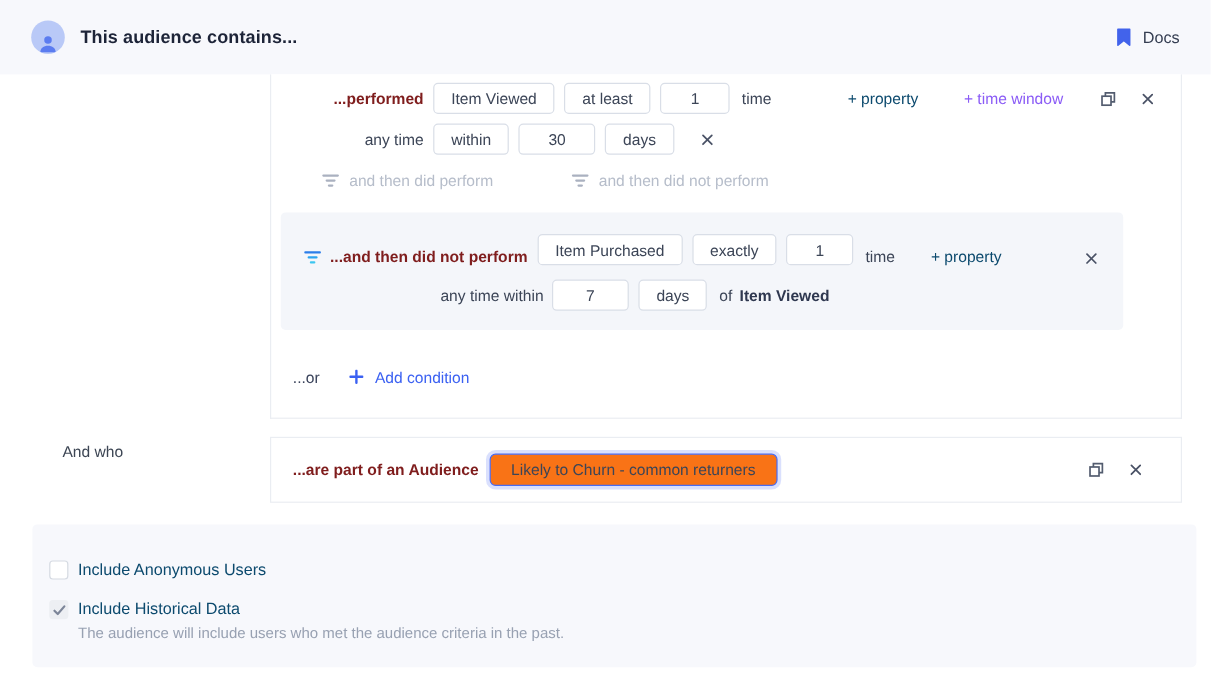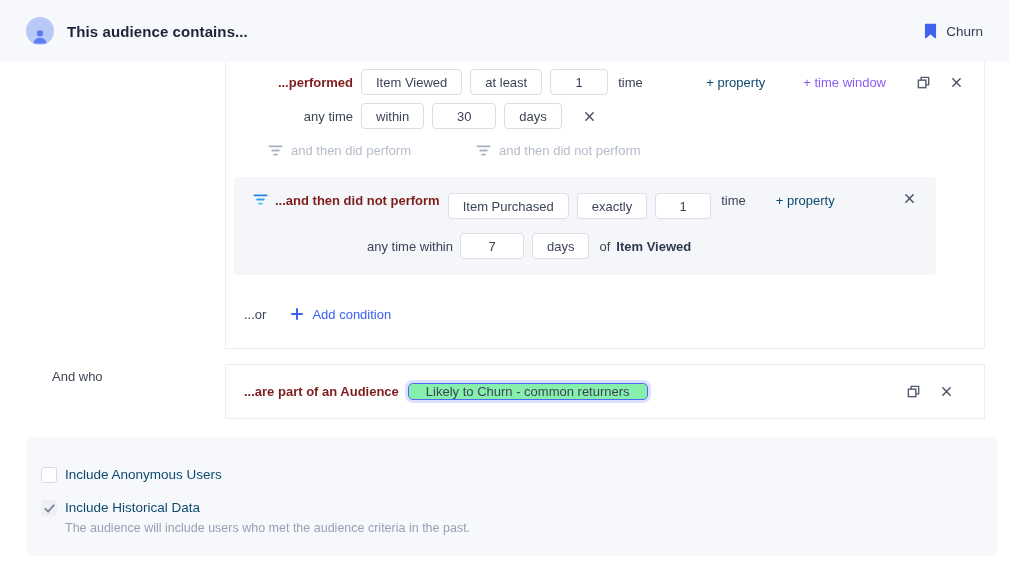--- a/index.html
+++ b/index.html
@@ -54,38 +54,38 @@
   .addlink.disabled { color:#8b5cf6; cursor:default; }
   .icon-btn { display:inline-flex; align-items:center; cursor:pointer; background:none; border:none; padding:0; }
 
   .row3 { margin:9px 0 0 42px; display:flex; gap:65px; align-items:center; height:20px; }
   .gray-opt { display:flex; align-items:center; gap:8px; color:#b6bdca; cursor:pointer; white-space:nowrap; }
 
   .subcard {
     margin:17px 0 0 8px; width:702px; height:98px; background:#f4f6fa;
     border-radius:4px; padding-top:16px;
   }
-  .subrowA { display:flex; align-items:flex-start; padding:0 21px 0 19px; height:28px; }
+  .subrowA { display:flex; align-items:flex-end; padding:0 21px 0 19px; height:28px; }
   .subrowA .bold { margin:0 8px 0 7px; white-space:nowrap; }
   .subrowB { display:flex; align-items:center; margin-top:11px; padding-left:112px; height:28px; }
   .subrowB .winlabel { width:85px; text-align:right; margin-right:8px; white-space:nowrap;margin-left:21px; }
   .semibold { font-weight:700; color:#2f3850; }
   .prop-gap { margin-left:24px; }
 
   .or-row { margin:29px 0 0 18px; display:flex; align-items:center; height:20px; }
   .or-label { color:#39425a; margin-right:25px; }
   .add-condition { display:flex; align-items:center; gap:9px; color:#3b61f2; cursor:pointer; }
 
   
   .card2-row { display:flex; align-items:center; height:100%; padding:0 32px 0 18px; }
   .card2-row .bold { margin-right:9px; white-space:nowrap; }
   .audience-pill {
-    height:17px; padding:0 17px; border:1px solid #4a6bf2; border-radius:5px;
+    height:27px; padding:0 17px; border:1px solid #4a6bf2; border-radius:5px;
     box-shadow:0 0 0 3px rgba(86,116,245,0.22); display:inline-flex;
-    align-items:center; background:#86efac; color:#3c4557; cursor:pointer; white-space:nowrap;
+    align-items:center; background:#f97316; color:#3c4557; cursor:pointer; white-space:nowrap;
   }
 
   .and-who { position:absolute; left:52px; top:369px; color:#3d4654; }
 
   
   .bottom-panel {
     position:absolute; left:27px; top:437px; width:970px; height:119px;
     background:#f7f8fc; border-radius:4px; padding:30px 0 0 14px;
   }
   .opt-row { display:flex; align-items:flex-start; gap:8px; }
@@ -114,21 +114,21 @@
     <svg width="18" height="18" viewBox="0 0 24 24">
       <circle cx="12" cy="8.5" r="4.2" fill="#5b7cf0"></circle>
       <path d="M3.5 22c0-4.8 3.8-7.3 8.5-7.3s8.5 2.5 8.5 7.3z" fill="#5b7cf0"></path>
     </svg>
   </div>
   <div class="header-title">This audience contains...</div>
   <div class="docs-link">
     <svg width="13" height="16" viewBox="0 0 14 18">
       <path d="M1.5 1.5h11v15l-5.5-4.6L1.5 16.5z" fill="#4263eb" stroke="#4263eb" stroke-width="1.5" stroke-linejoin="round"></path>
     </svg>
-    <span>Churn</span>
+    <span>Docs</span>
   </div>
 </div>
 
 <div class="card card1">
 
   <div class="row row1">
     <span class="rlabel bold">...performed</span>
     <button class="btn">Item Viewed</button>
     <button class="btn">at least</button>
     <input class="num-input" value="1" style="">

